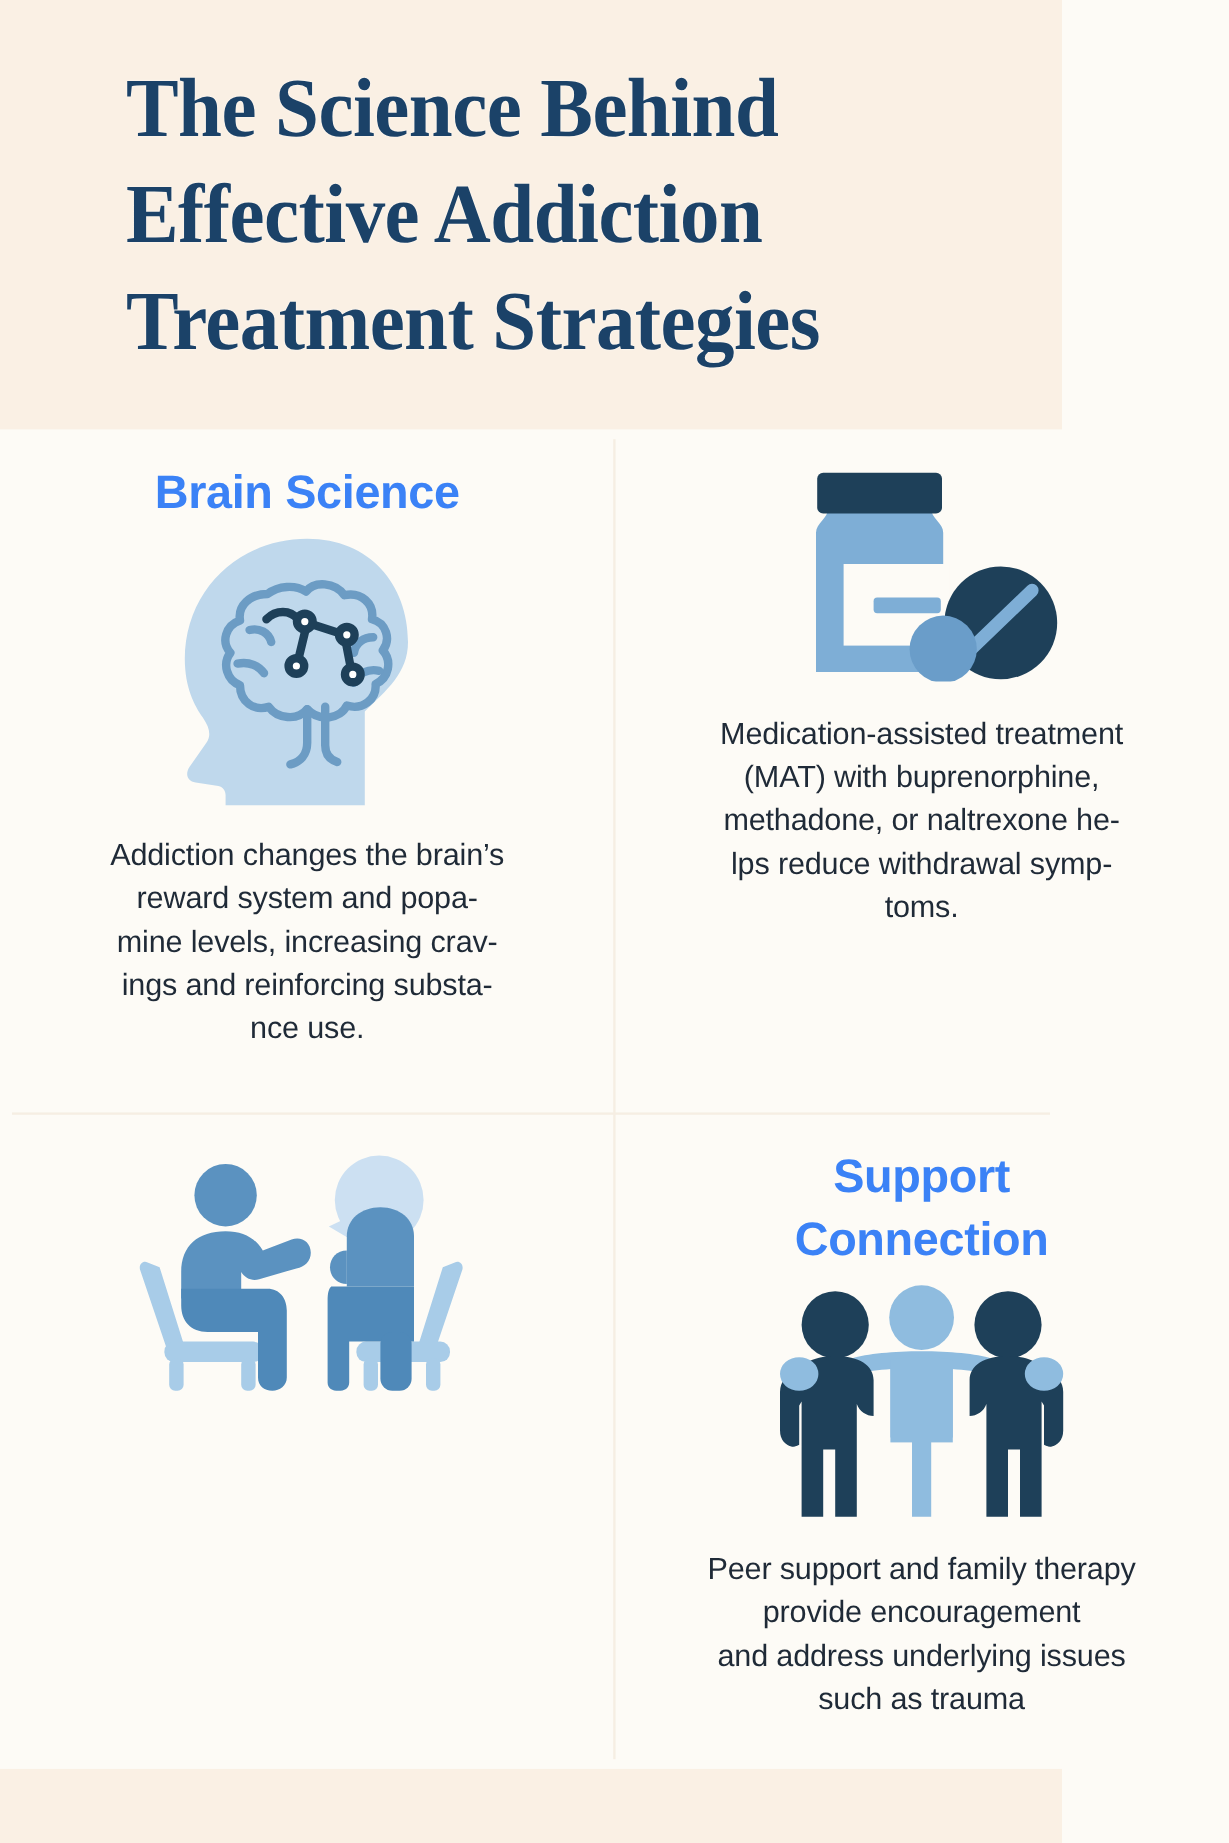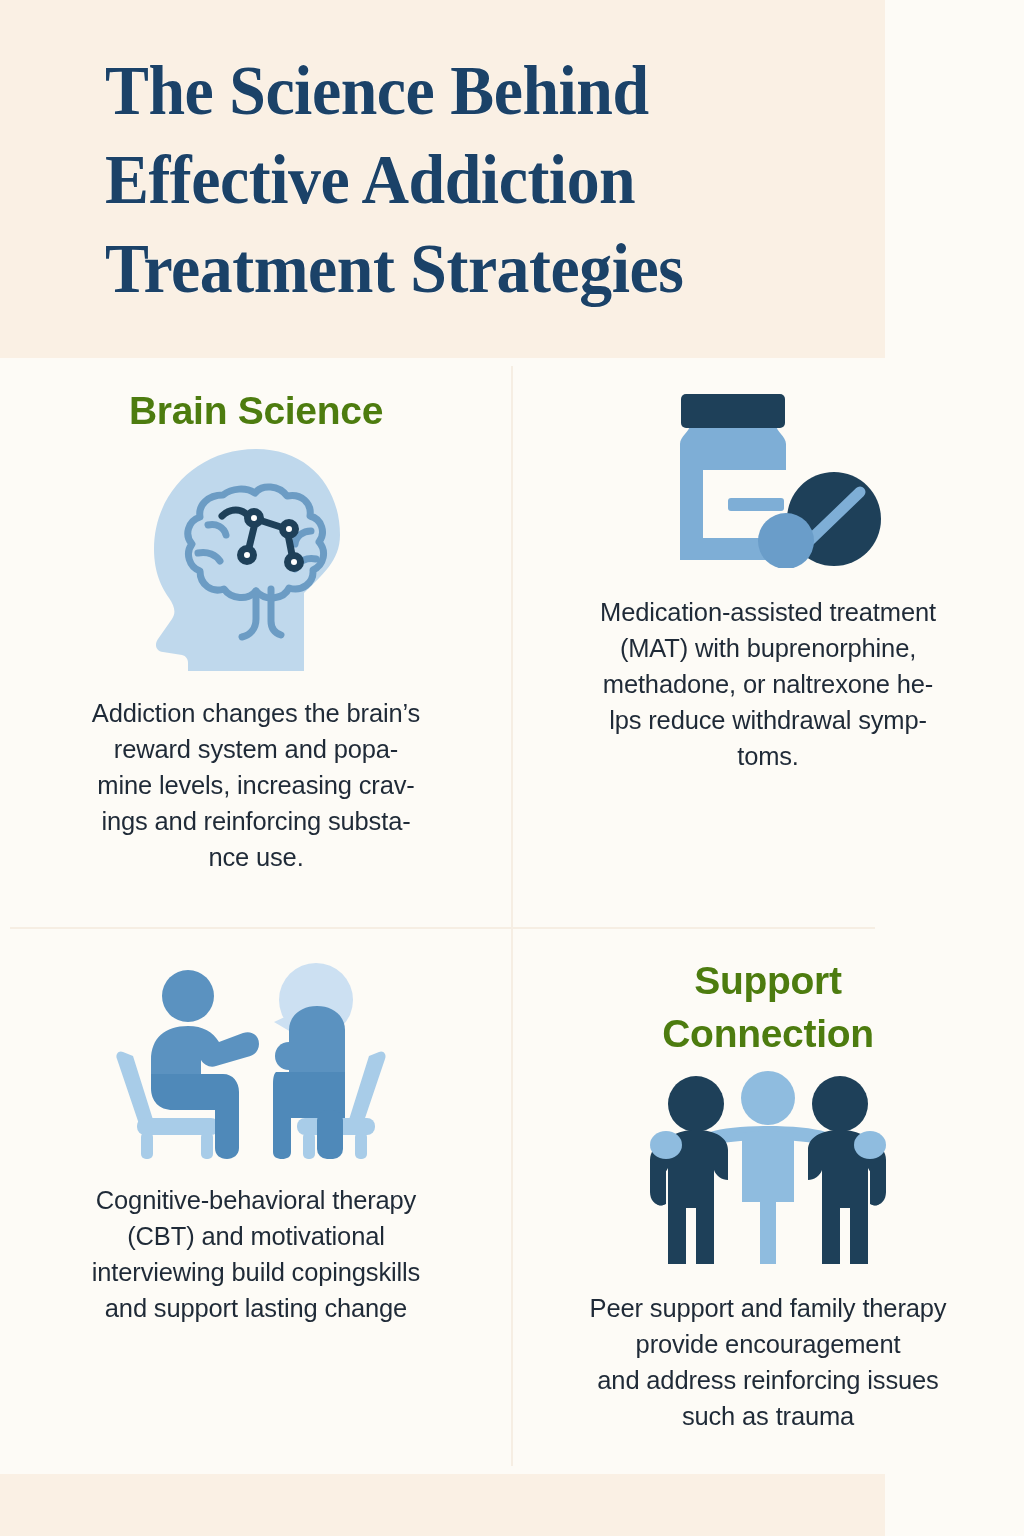--- a/index.html
+++ b/index.html
@@ -87,21 +87,21 @@
     text-align: center;
     position: relative;
   }
 
   .cell-title {
     margin: 0;
     font-family: "Liberation Sans", sans-serif;
     font-weight: 700;
     font-size: 39px;
     line-height: 53px;
-    color: #4d7c0f;
+    color: #3b82f6;
     letter-spacing: -0.3px;
     text-shadow: 0 0 1px rgba(255,255,255,0.6);
     white-space: pre-line;
   }
 
   .icon-wrap {
     flex: 0 0 auto;
     display: flex;
     align-items: center;
     justify-content: center;
@@ -257,24 +257,20 @@
           <path d="M178 70 C 178 56 190 46 206 46 C 222 46 234 56 234 70
                    L 234 112 L 178 112 Z" fill="#5B92C0"></path>
           <path d="M178 82 C 170 82 164 88 164 96 C 164 104 170 110 178 110 Z" fill="#5B92C0"></path>
           <path d="M165 112 L 234 112 L 234 158 L 180 158 L 180 192
                    C 180 197 176 199 171 199 C 166 199 162 197 162 192
                    L 162 124 C 162 117 163 114 165 112 Z" fill="#4F89B9"></path>
           <rect x="206" y="150" width="26" height="49" rx="10" fill="#4F89B9"></rect>
         </svg>
       </div>
 
-      <p class="cell-body">Cognitive-behavioral therapy
-(CBT) and motivational
-interviewing build copingskills
-and support lasting change</p>
     </div>
 
     <div class="cell social">
       <h2 class="cell-title">Support
 Connection</h2>
 
       <div class="icon-wrap">
         <svg width="260" height="198" viewBox="0 0 260 198" aria-hidden="true">
 
           <circle cx="130" cy="30" r="27" fill="#8FBCDF"></circle>
@@ -297,21 +293,21 @@
                    C 233 106 238 110 244 110 L 244 130 C 244 136 238 140 233 136 Z" fill="#1E4059"></path>
           <path d="M248 92 C 248 82 240 74 232 78 L 232 136 C 240 140 248 134 248 124 Z" fill="#1E4059"></path>
 
           <ellipse cx="28" cy="77" rx="16" ry="14" fill="#8FBCDF"></ellipse>
           <ellipse cx="232" cy="77" rx="16" ry="14" fill="#8FBCDF"></ellipse>
         </svg>
       </div>
 
       <p class="cell-body">Peer support and family therapy
 provide encouragement
-and address reinforcing issues
+and address underlying issues
 such as trauma</p>
     </div>
 
   </div>
 
   <div class="footer-band"></div>
 
 </div>
 
 </body></html>

